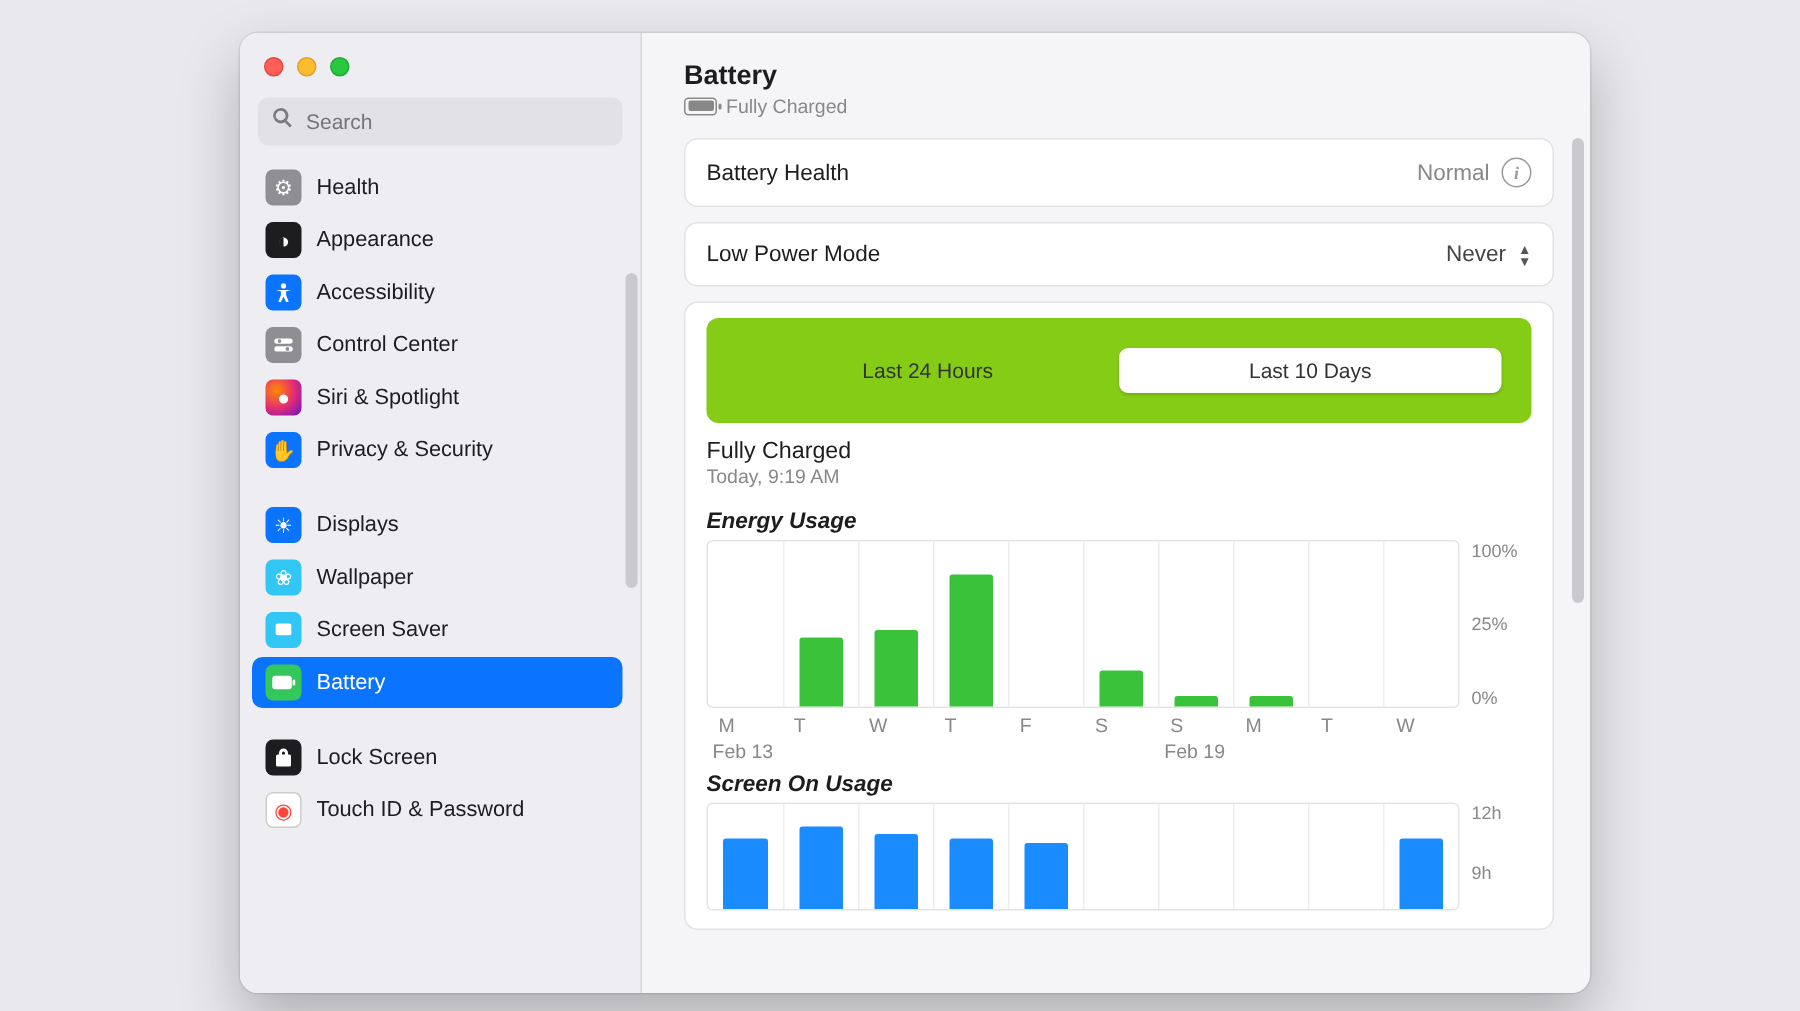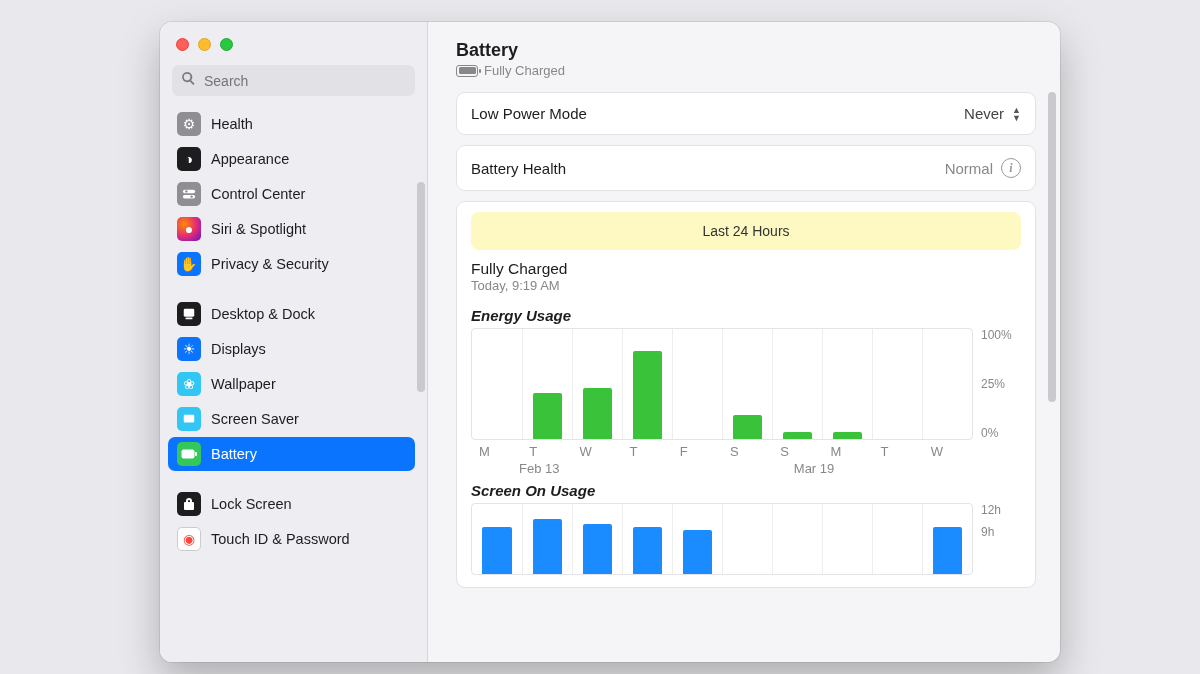--- a/index.html
+++ b/index.html
@@ -105,21 +105,21 @@
   }
   .panel .value { color:#444; display:flex; align-items:center; gap:8px; }
   .updown { font-size:9px; line-height:8px; color:#555; display:flex; flex-direction:column; }
   .info-btn { width:20px; height:20px; border-radius:50%; border:1.5px solid #999; display:flex; align-items:center; justify-content:center; color:#999; font-family:Georgia,serif; font-style:italic; font-weight:700; font-size:12px; }
 
   
   .chart-card {
     background:#fff; border:1px solid var(--panel-border); border-radius:9px;
     padding:10px 14px 12px; margin-bottom:10px;
   }
-  .seg { display:flex; background:#fef9c3; border-radius:8px; padding:4px; margin-bottom:10px; }
+  .seg { display:flex; background:#84cc16; border-radius:8px; padding:20px; margin-bottom:10px; }
   .seg button {
     flex:1; border:none; background:transparent; font-size:14px; padding:7px 0;
     border-radius:6px; cursor:pointer; color:#333;
   }
   .seg button.active { background:#fff; box-shadow:0 1px 2px rgba(0,0,0,.15); font-weight:500; }
 
   .fc-title { font-size:15.5px; font-weight:500; }
   .fc-sub   { font-size:13px; color:#888; margin-bottom:14px; }
 
   .chart-section { margin-top:6px; }
@@ -148,21 +148,21 @@
   .col:first-child { border-left:none; }
   .bar { width:60%; border-radius:2px 2px 0 0; }
   .green .bar { background: var(--green-bar); }
   .blue  .bar { background: var(--blue-bar); }
 
   .yticks {
     width:48px; display:flex; flex-direction:column; font-size:12px; color:#888;
     padding-left:8px;
   }
   .xlabels, .xfoot { display:grid; grid-template-columns: repeat(10,1fr); font-size:13px; color:#888; margin-top:4px; padding-right:48px; }
-  .xfoot { color:#888; margin-top:2px; font-size:13px;margin-left:44px; }
+  .xfoot { color:#888; margin-top:2px; font-size:13px; }
   .xfoot span { padding-left:4px; }
 
 </style>
 </head>
 <body>
 
 <div class="viewport">
   <div class="window">
 
     <div class="sidebar">
@@ -187,20 +187,29 @@
         <div class="side-items">
           <div class="item">
             <span class="icon bg-grey">⚙︎</span>
             <span>Health</span>
           </div>
           <div class="item">
             <span class="icon bg-black">◑</span>
             <span>Appearance</span>
           </div>
           <div class="item">
+            <span class="icon bg-blue">
+              <svg width="14" height="14" viewBox="0 0 16 16" fill="#fff">
+                  <circle cx="8" cy="3" r="2"></circle>
+                  <path d="M2 6h12l-4 1v3l2 5-2 .5L8 11l-2 4.5L4 15l2-5V7z"></path>
+                </svg>
+            </span>
+            <span>Accessibility</span>
+          </div>
+          <div class="item">
             <span class="icon bg-grey">
               <svg width="14" height="14" viewBox="0 0 16 16" fill="#fff">
                   <rect x="1" y="3" width="14" height="4" rx="2"></rect>
                   <rect x="1" y="9" width="14" height="4" rx="2"></rect>
                   <circle cx="5" cy="5" r="1.4" fill="#8e8e93"></circle>
                   <circle cx="11" cy="11" r="1.4" fill="#8e8e93"></circle>
                 </svg>
             </span>
             <span>Control Center</span>
           </div>
@@ -209,29 +218,20 @@
             <span>Siri &amp; Spotlight</span>
           </div>
           <div class="item">
             <span class="icon bg-blue">✋</span>
             <span>Privacy &amp; Security</span>
           </div>
 
           <div class="group-gap"></div>
 
           <div class="item">
-            <span class="icon bg-black">
-              <svg width="14" height="14" viewBox="0 0 16 16" fill="#fff">
-                  <rect x="2" y="2" width="12" height="9" rx="1.5"></rect>
-                  <rect x="4" y="12" width="8" height="2" rx="1"></rect>
-                </svg>
-            </span>
-            <span>Desktop &amp; Dock</span>
-          </div>
-          <div class="item">
             <span class="icon bg-blue">☀︎</span>
             <span>Displays</span>
           </div>
           <div class="item">
             <span class="icon bg-cyan">❀</span>
             <span>Wallpaper</span>
           </div>
           <div class="item">
             <span class="icon bg-cyan">
               <svg width="14" height="14" viewBox="0 0 16 16" fill="#fff">
@@ -272,41 +272,42 @@
     <div class="content">
       <h1>Battery</h1>
       <div class="status-line">
         <span class="batt-icon">
             <span class="fill"></span>
           </span>
         <span>Fully Charged</span>
       </div>
 
       <div class="panel">
+        <span>Battery Health</span>
+        <span class="value" style="color:#888">
+          <span>Normal</span>
+          <span class="info-btn">i</span>
+        </span>
+      </div>
+
+      <div class="panel">
         <span>Low Power Mode</span>
         <span class="value">
           <span>Never</span>
           <span class="updown">
               <span>▲</span>
               <span>▼</span>
             </span>
         </span>
       </div>
 
-      <div class="panel">
-        <span>Battery Health</span>
-        <span class="value" style="color:#888">
-          <span>Normal</span>
-          <span class="info-btn">i</span>
-        </span>
-      </div>
-
       <div class="chart-card">
         <div class="seg">
           <button>Last 24 Hours</button>
+          <button class="active">Last 10 Days</button>
         </div>
 
         <div class="fc-title">Fully Charged</div>
         <div class="fc-sub">Today, 9:19 AM</div>
 
         <div class="chart-section">
           <div class="chart-title">Energy Usage</div>
           <div class="chart-box">
             <div id="energy-plot" class="plot energy green">
                 <div class="col">
@@ -358,21 +359,21 @@
               <span style="padding-left: 8px;">T</span>
               <span style="padding-left: 8px;">W</span>
             </div>
           <div class="xfoot">
             <span>Feb 13</span>
               <span></span>
               <span></span>
               <span></span>
               <span></span>
               <span></span>
-            <span>Mar 19</span>
+            <span>Feb 19</span>
               <span></span>
               <span></span>
               <span></span>
           </div>
         </div>
 
         <div class="chart-section">
           <div class="chart-title">Screen On Usage</div>
           <div class="chart-box" style="height:72px">
             <div id="screen-plot" class="plot screen blue">
@@ -400,21 +401,21 @@
                 <div class="col">
                   <div class="bar" style="height: 0px;"></div>
                 </div>
                 <div class="col">
                   <div class="bar" style="height: 0px;"></div>
                 </div>
                 <div class="col">
                   <div class="bar" style="height: 66.6667%;"></div>
                 </div>
               </div>
-            <div class="yticks" style="justify-content:flex-start; gap:8px">
+            <div class="yticks" style="justify-content:flex-start; gap:26px">
               <span>12h</span>
               <span>9h</span>
             </div>
           </div>
         </div>
       </div>
 
       <div class="content-scrollbar"></div>
     </div>
 

